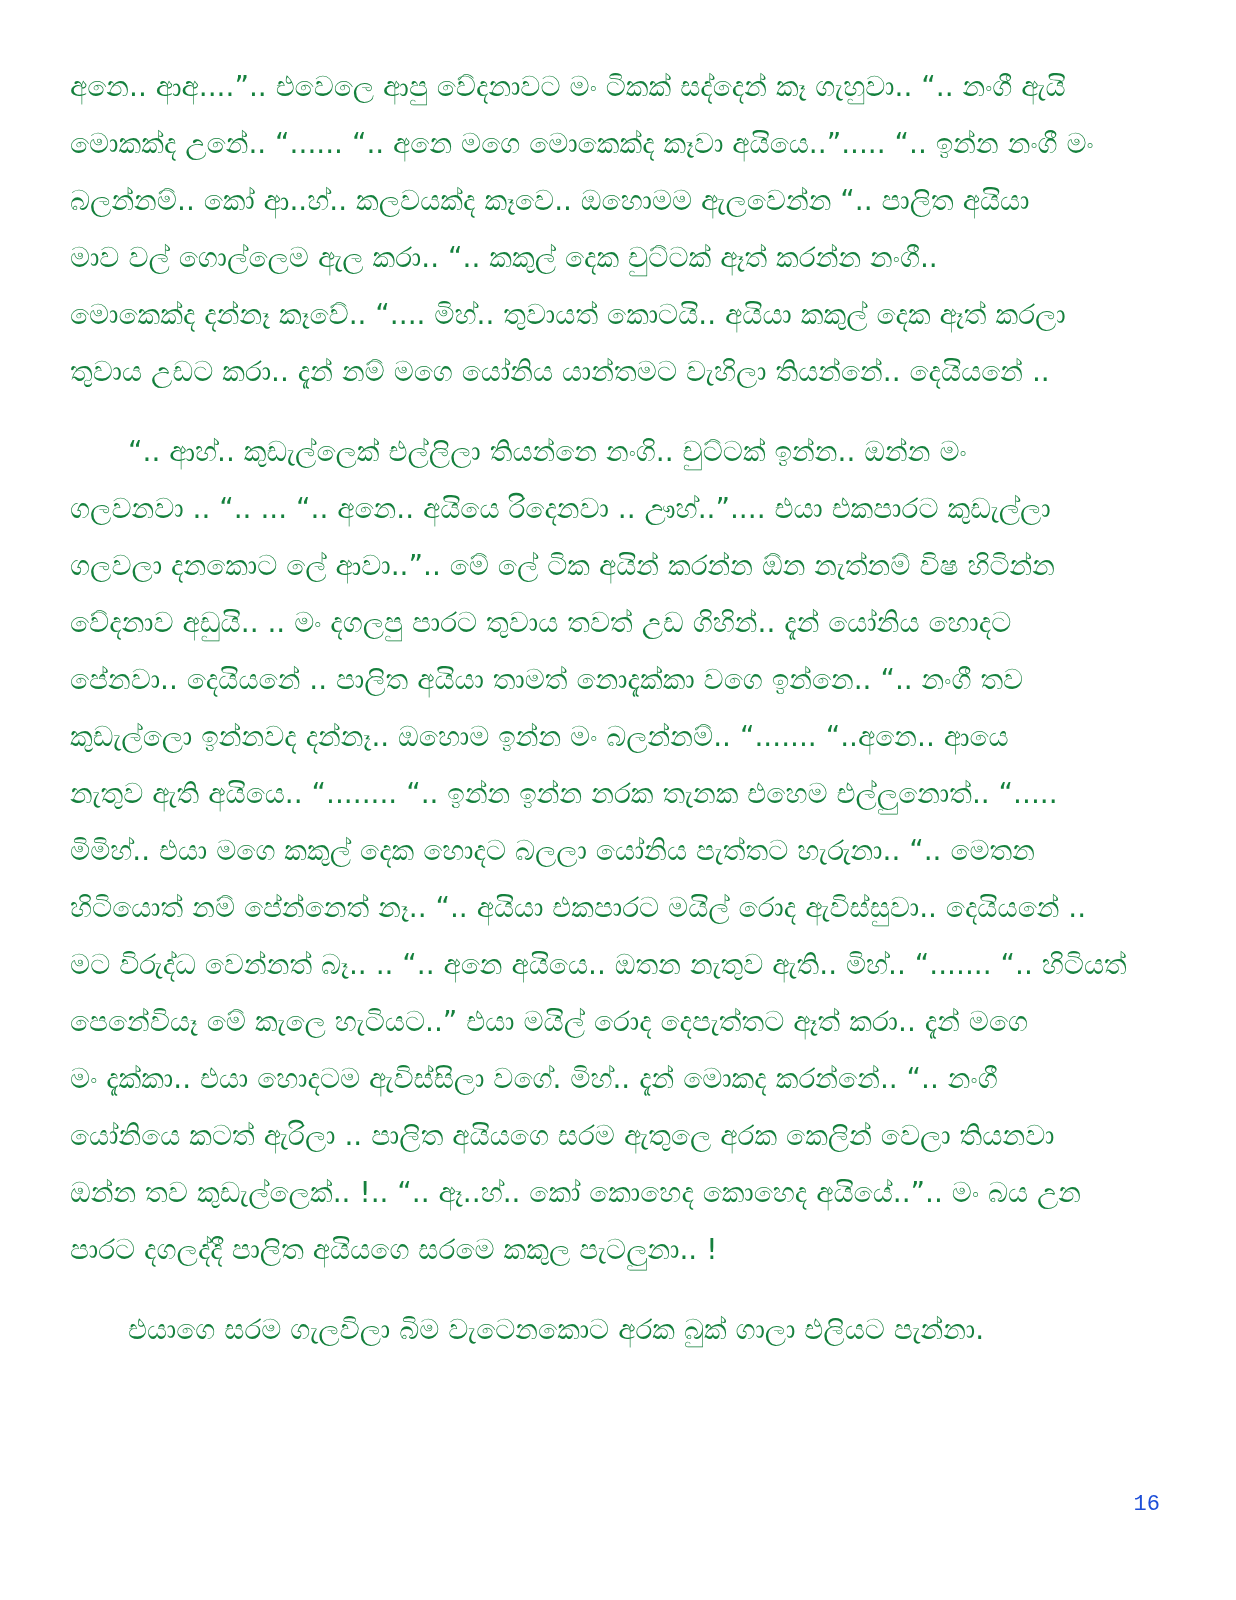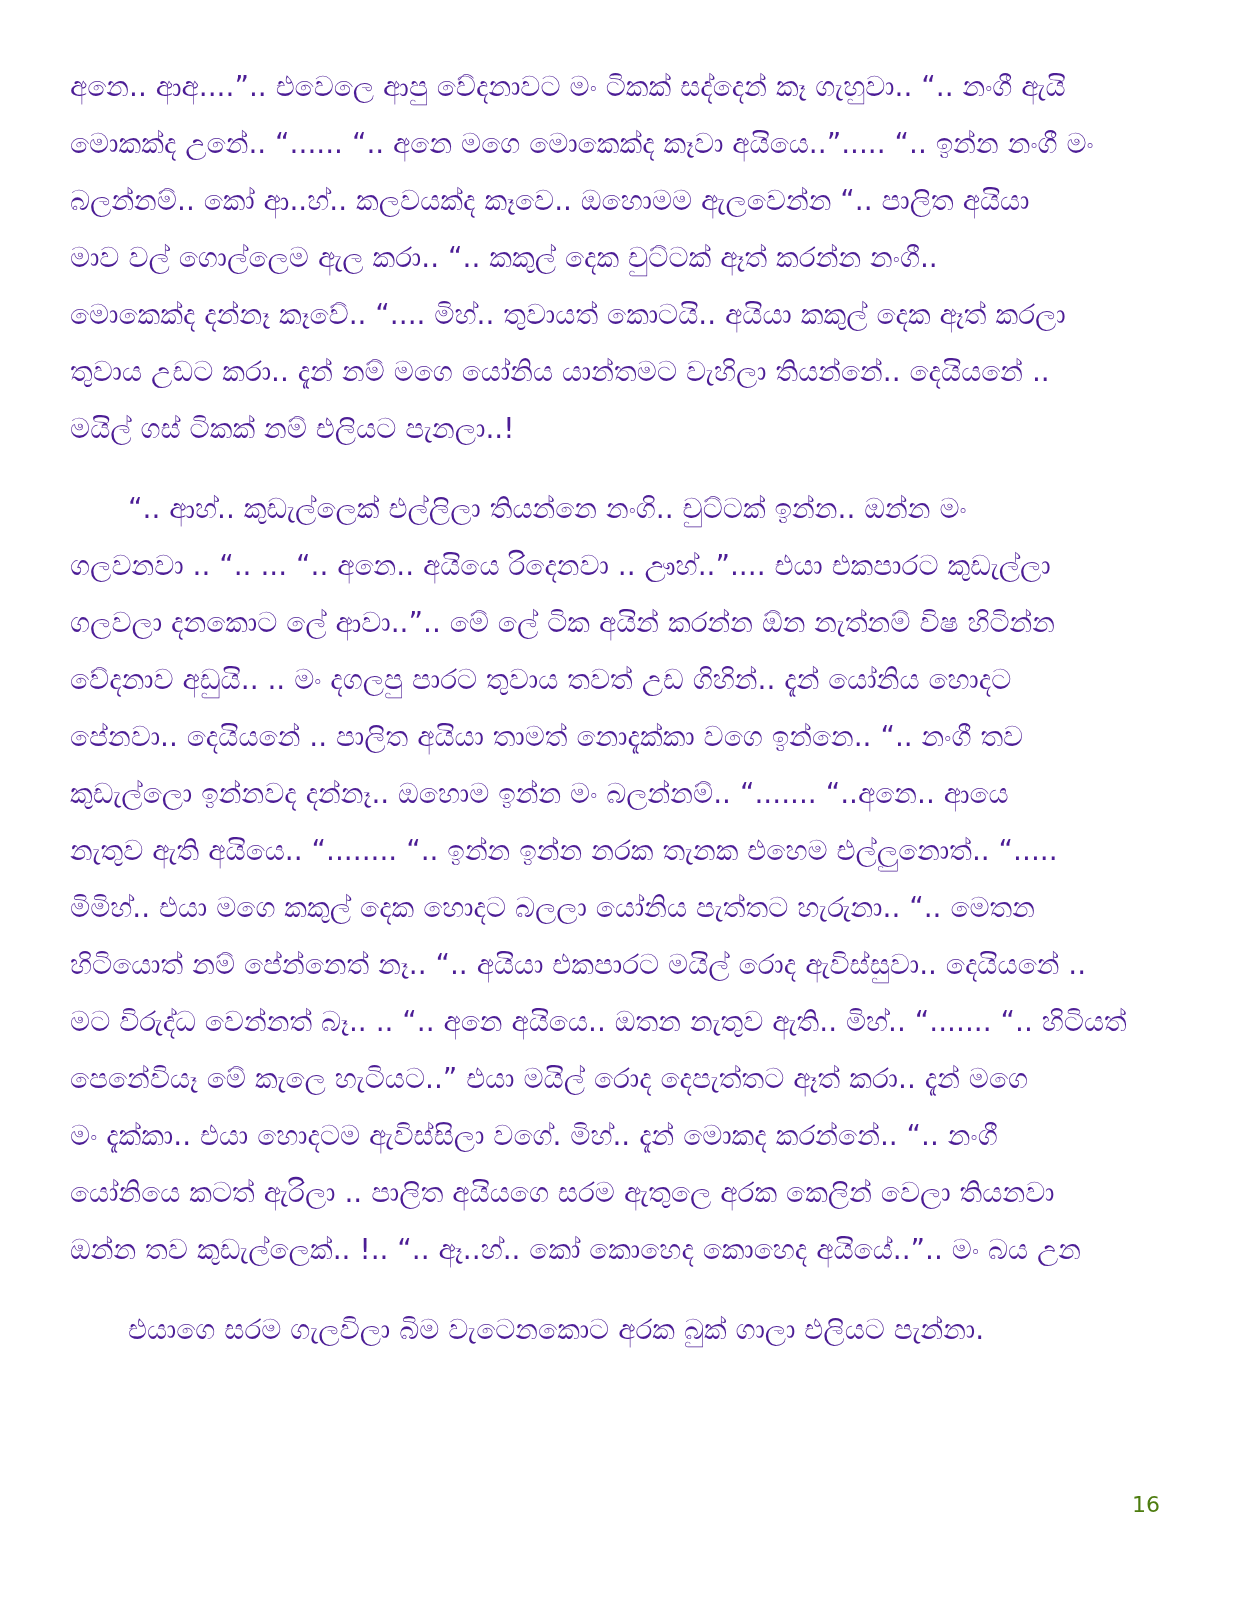--- a/index.html
+++ b/index.html
@@ -40,44 +40,44 @@
     bottom: 82px;
     font-size: 22px;
     line-height: 26px;
     color: #7f7f7f;
   }
 </style>
 </head>
 <body>
 
 <div class="page" style="background: rgb(255, 255, 255);">
-  <div class="text-block" style="color: #4c1d95;">
+  <div class="text-block" style="color: #15803d;">
       <div class="paragraph">
         <div class="line">අනෙ.. ආඅ....”.. එවෙලෙ ආපු වේදනාවට මං ටිකක් සද්දෙන් කෑ ගැහුවා.. “.. නංගී ඇයි</div>
         <div class="line">මොකක්ද උනේ.. “...... “.. අනෙ මගෙ මොකෙක්ද කෑවා අයියෙ..”..... “.. ඉන්න නංගී මං</div>
         <div class="line">බලන්නම්.. කෝ ආ..හ්.. කලවයක්ද කෑවෙ.. ඔහොමම ඇලවෙන්න “.. පාලිත අයියා</div>
         <div class="line">මාව වල් ගොල්ලෙම ඇල කරා.. “.. කකුල් දෙක චුට්ටක් ඈත් කරන්න නංගී..</div>
         <div class="line">මොකෙක්ද දන්නෑ කෑවේ.. “.... මිහ්.. තුවායත් කොටයි.. අයියා කකුල් දෙක ඈත් කරලා</div>
         <div class="line">තුවාය උඩට කරා.. දැන් නම් මගෙ යෝනිය යාන්තමට වැහිලා තියන්නේ.. දෙයියනේ ..</div>
-        <div class="line">මයිල් ගස් ටිකක් නම් එලියට පැනලා..!</div>
       </div>
       <div class="paragraph indented">
         <div class="line">“.. ආහ්.. කුඩැල්ලෙක් එල්ලිලා තියන්නෙ නංගි.. චුට්ටක් ඉන්න.. ඔන්න මං</div>
         <div class="line">ගලවනවා .. “.. ... “.. අනෙ.. අයියෙ රිදෙනවා .. ඌහ්..”.... එයා එකපාරට කුඩැල්ලා</div>
         <div class="line">ගලවලා දනකොට ලේ ආවා..”.. මේ ලේ ටික අයින් කරන්න ඕන නැත්නම් විෂ හිටින්න</div>
         <div class="line">වේදනාව අඩුයි.. .. මං දගලපු පාරට තුවාය තවත් උඩ ගිහින්.. දැන් යෝනිය හොදට</div>
         <div class="line">පේනවා.. දෙයියනේ .. පාලිත අයියා තාමත් නොදැක්කා වගෙ ඉන්නෙ.. “.. නංගී තව</div>
         <div class="line">කුඩැල්ලො ඉන්නවද දන්නෑ.. ඔහොම ඉන්න මං බලන්නම්.. “....... “..අනෙ.. ආයෙ</div>
         <div class="line">නැතුව ඇති අයියෙ.. “........ “.. ඉන්න ඉන්න නරක තැනක එහෙම එල්ලුනොත්.. “.....</div>
         <div class="line">මිමිහ්.. එයා මගෙ කකුල් දෙක හොදට බලලා යෝනිය පැත්තට හැරුනා.. “.. මෙතන</div>
         <div class="line">හිටියොත් නම් පේන්නෙත් නෑ.. “.. අයියා එකපාරට මයිල් රොද ඇවිස්සුවා.. දෙයියනේ ..</div>
         <div class="line">මට විරුද්ධ වෙන්නත් බෑ.. .. “.. අනෙ අයියෙ.. ඔතන නැතුව ඇති.. මිහ්.. “....... “.. හිටියත්</div>
         <div class="line">පෙනේවියෑ මේ කැලෙ හැටියට..” එයා මයිල් රොද දෙපැත්තට ඈත් කරා.. දැන් මගෙ</div>
         <div class="line">මං දැක්කා.. එයා හොදටම ඇවිස්සිලා වගේ. මිහ්.. දැන් මොකද කරන්නේ.. “.. නංගී</div>
         <div class="line">යෝනියෙ කටත් ඇරිලා .. පාලිත අයියගෙ සරම ඇතුලෙ අරක කෙලින් වෙලා තියනවා</div>
         <div class="line">ඔන්න තව කුඩැල්ලෙක්.. !.. “.. ඈ..හ්.. කෝ කොහෙද කොහෙද අයියේ..”.. මං බය උන</div>
+        <div class="line">පාරට දගලද්දී පාලිත අයියගෙ සරමෙ කකුල පැටලුනා.. !</div>
       </div>
       <div class="paragraph indented">
         <div class="line">එයාගෙ සරම ගැලවිලා බිම වැටෙනකොට අරක බුක් ගාලා එලියට පැන්නා.</div>
       </div>
     </div>
-  <div class="page-number" style="color: #4d7c0f;">16</div>
+  <div class="page-number" style="color: #1d4ed8; font-family: Liberation Mono, monospace;">16</div>
 </div>
 
 </body></html>

